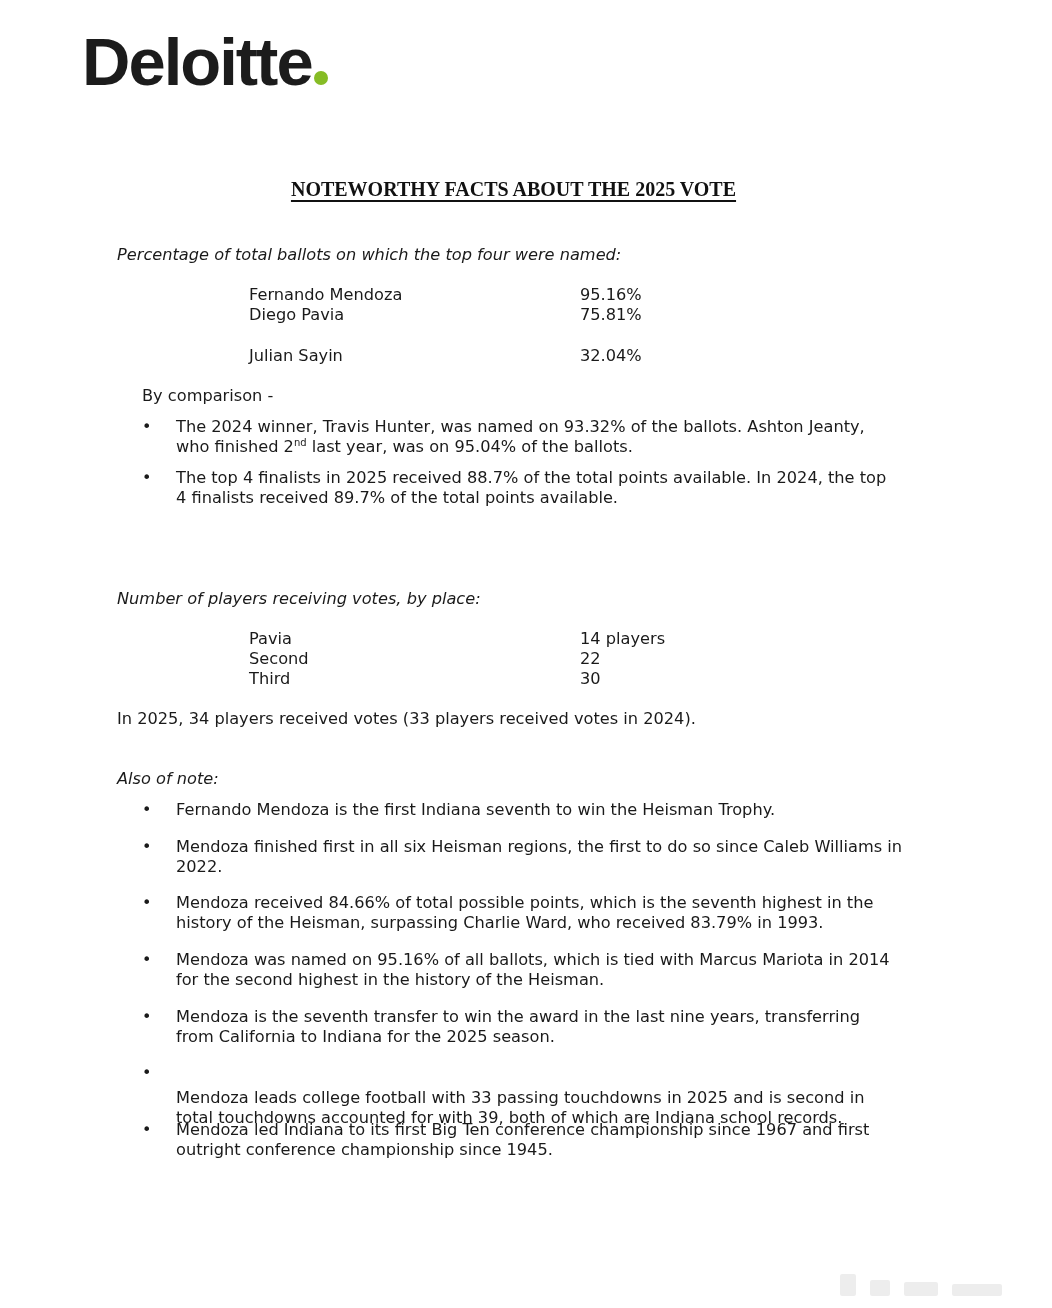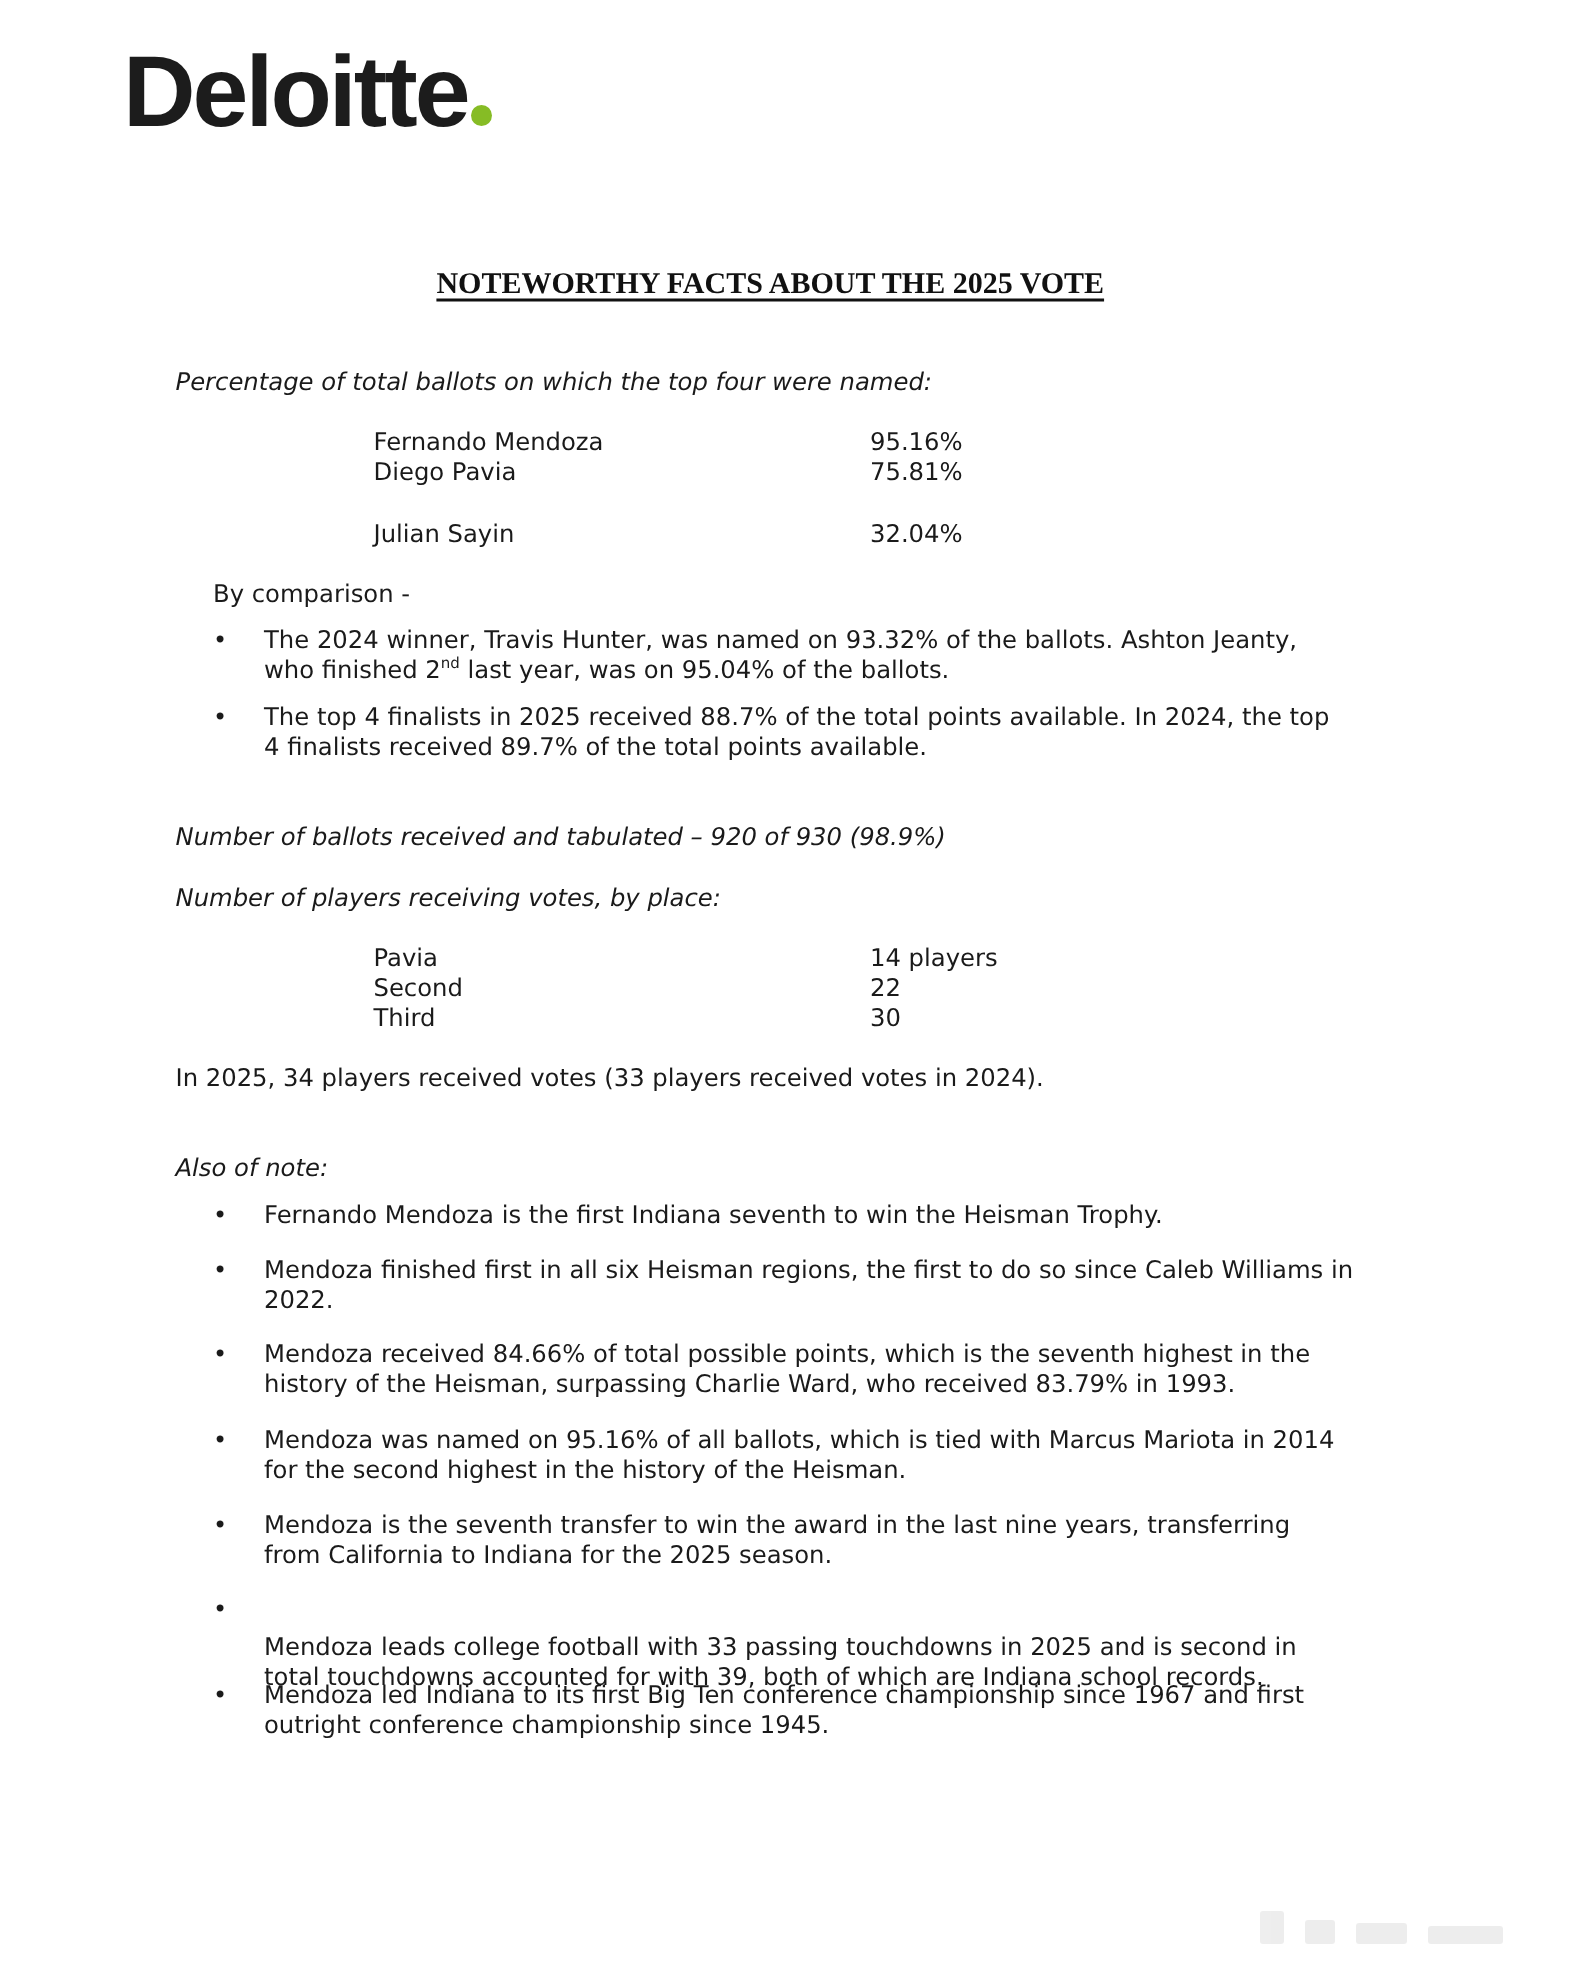--- a/index.html
+++ b/index.html
@@ -57,21 +57,20 @@
       <span>The 2024 winner, Travis Hunter, was named on 93.32% of the ballots. Ashton Jeanty,</span><br>
       <span>who finished 2</span><sup>nd</sup><span> last year, was on 95.04% of the ballots.</span>
     </div>
   </div>
 
   <div class="bullet txt" style="top:468px; height:42px;">
     <span class="dot">•</span>
     <div class="btext" style="width:715px;">The top 4 finalists in 2025 received 88.7% of the total points available. In 2024, the top 4 finalists received 89.7% of the total points available.</div>
   </div>
 
-  <div class="abs txt ital" style="left:117px; top:548px;">Number of ballots received and tabulated – 920 of 930 (98.9%)</div>
 
   <div class="abs txt ital" style="left:117px; top:589px;">Number of players receiving votes, by place:</div>
 
   <div class="row txt" style="top:629px;">
     <span class="name">Pavia</span>
     <span class="val">14 players</span>
   </div>
   <div class="row txt" style="top:649px;">
     <span class="name">Second</span>
     <span class="val">22</span>

